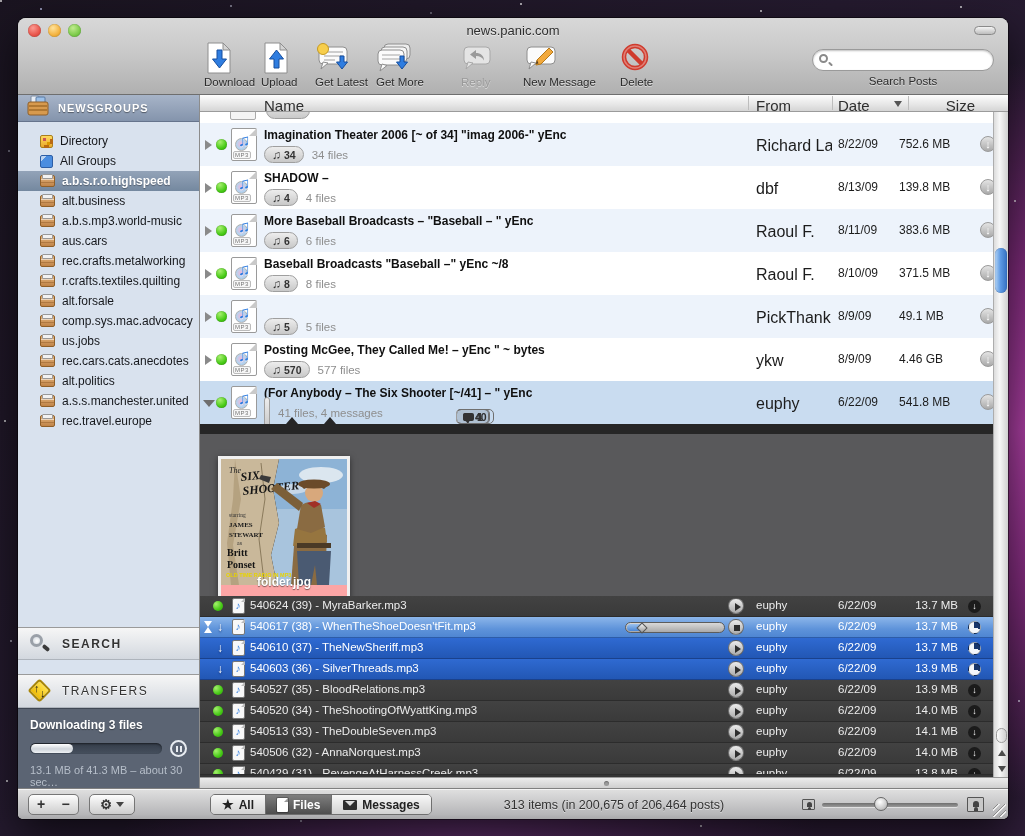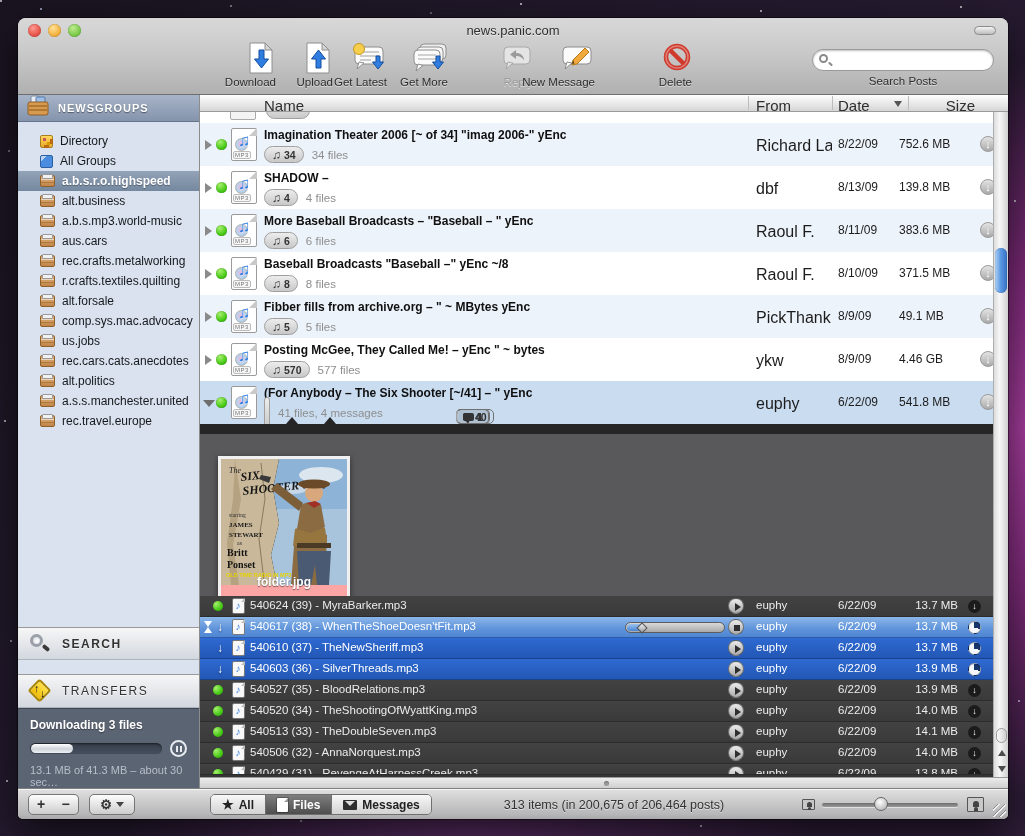--- a/index.html
+++ b/index.html
@@ -24,21 +24,21 @@
     background:#ccc; }
   .titlebar { position:absolute; left:0; top:0; right:0; height:77px;
     border-radius:8px 8px 0 0; border-bottom:1px solid #6e6e6e;
     background:linear-gradient(#d8d8d8, #c9c9c9 45%, #b0b0b0 100%); }
   .tl { position:absolute; top:6px; width:13px; height:13px; border-radius:50%; cursor:default; }
   .tl.red    { left:10px; background:radial-gradient(circle at 5px 4px,#fb9a92,#e8544a 60%,#c23b33); box-shadow:inset 0 0 1px #8c2b25;}
   .tl.yellow { left:30px; background:radial-gradient(circle at 5px 4px,#ffe29a,#f3b23f 60%,#cf8f23); box-shadow:inset 0 0 1px #9a6c14;}
   .tl.green  { left:50px; background:radial-gradient(circle at 5px 4px,#c0eb8f,#7ccb4a 60%,#55a332); box-shadow:inset 0 0 1px #3c7722;}
   .wtitle { position:absolute; top:5px; left:0; right:0; text-align:center; font-size:13px; font-weight:normal; color:#2e2e2e; text-shadow:0 1px 0 rgba(255,255,255,.6); }
   .lozenge { position:absolute; right:12px; top:8px; width:22px; height:9px; border-radius:5px; border:1px solid #8a8a8a; background:linear-gradient(#f4f4f4,#bdbdbd); }
-  .tbi { position:absolute; top:24px; width:72px; display:flex; flex-direction:column; align-items:flex-end; cursor:default; }
+  .tbi { position:absolute; top:24px; width:72px; display:flex; flex-direction:column; align-items:flex-start; cursor:default; }
   .tbi svg { display:block; }
   .tbi .lbl { margin-top:2px; font-size:11.5px; color:#2c2c2c; text-shadow:0 1px 0 rgba(255,255,255,.5); white-space:nowrap; }
   .tbi.disabled .lbl { color:#9b9b9b; }
   .searchwrap { position:absolute; right:14px; top:31px; width:182px; }
   .searchfield { width:182px; height:22px; border-radius:11px; border:1px solid #9a9a9a;
     background:#fff; box-shadow:inset 0 1px 2px rgba(0,0,0,.25); padding:0 8px 0 24px; font-size:12px; outline:none; font-family:"Liberation Sans",sans-serif;}
   .mag { position:absolute; left:7px; top:5px; width:9px; height:9px; border:2px solid #8a8a8a; border-radius:50%; }
   .mag::after { content:""; position:absolute; left:7px; top:7px; width:5px; height:2px; background:#8a8a8a; transform:rotate(45deg); border-radius:1px;}
   .searchlabel { text-align:center; margin-top:4px; font-size:11.5px; color:#2c2c2c; text-shadow:0 1px 0 rgba(255,255,255,.5); }
 
@@ -523,21 +523,20 @@
 
         <div class="post alt">
           <div class="disc"></div>
           <div class="gdot"></div>
           <div class="mp3icon">
               <div class="fold"></div>
               <div class="cd"></div>
               <div class="note">♫</div>
               <div class="tag">MP3</div>
             </div>
-          <div class="ptitle">Fibber fills from archive.org – " ~ MBytes yEnc</div>
           <div class="prow2">
             <div class="pill">
                 <span class="mnote">♫</span>
                 <span>5</span>
               </div>
             <span class="psub">5 files</span>
           </div>
           <span class="pfrom">PickThank</span>
           <span class="pdate">8/9/09</span>
           <span class="psize">49.1 MB</span>

